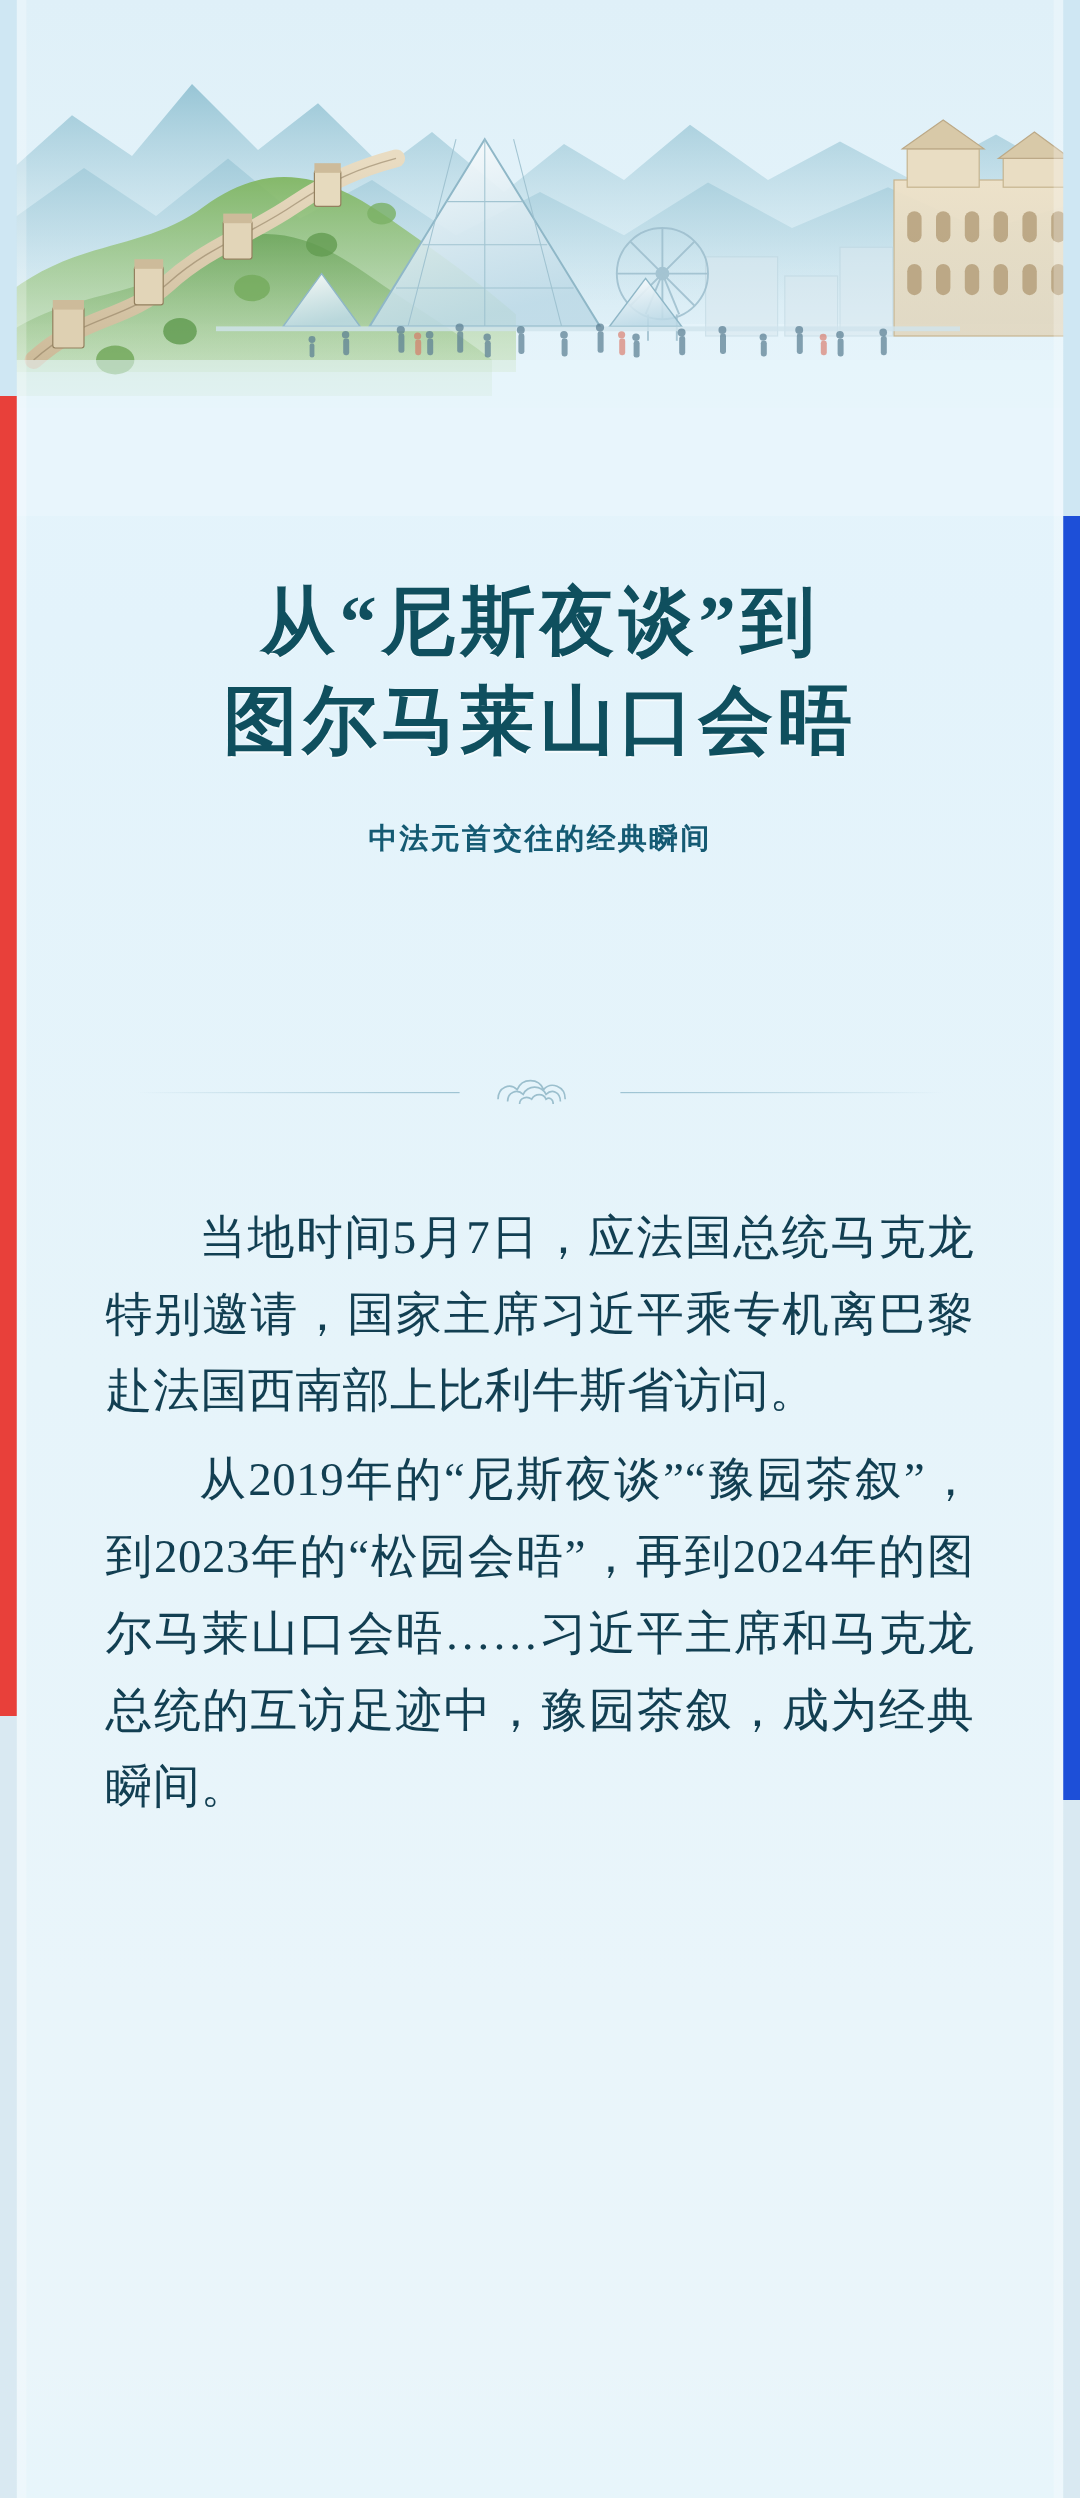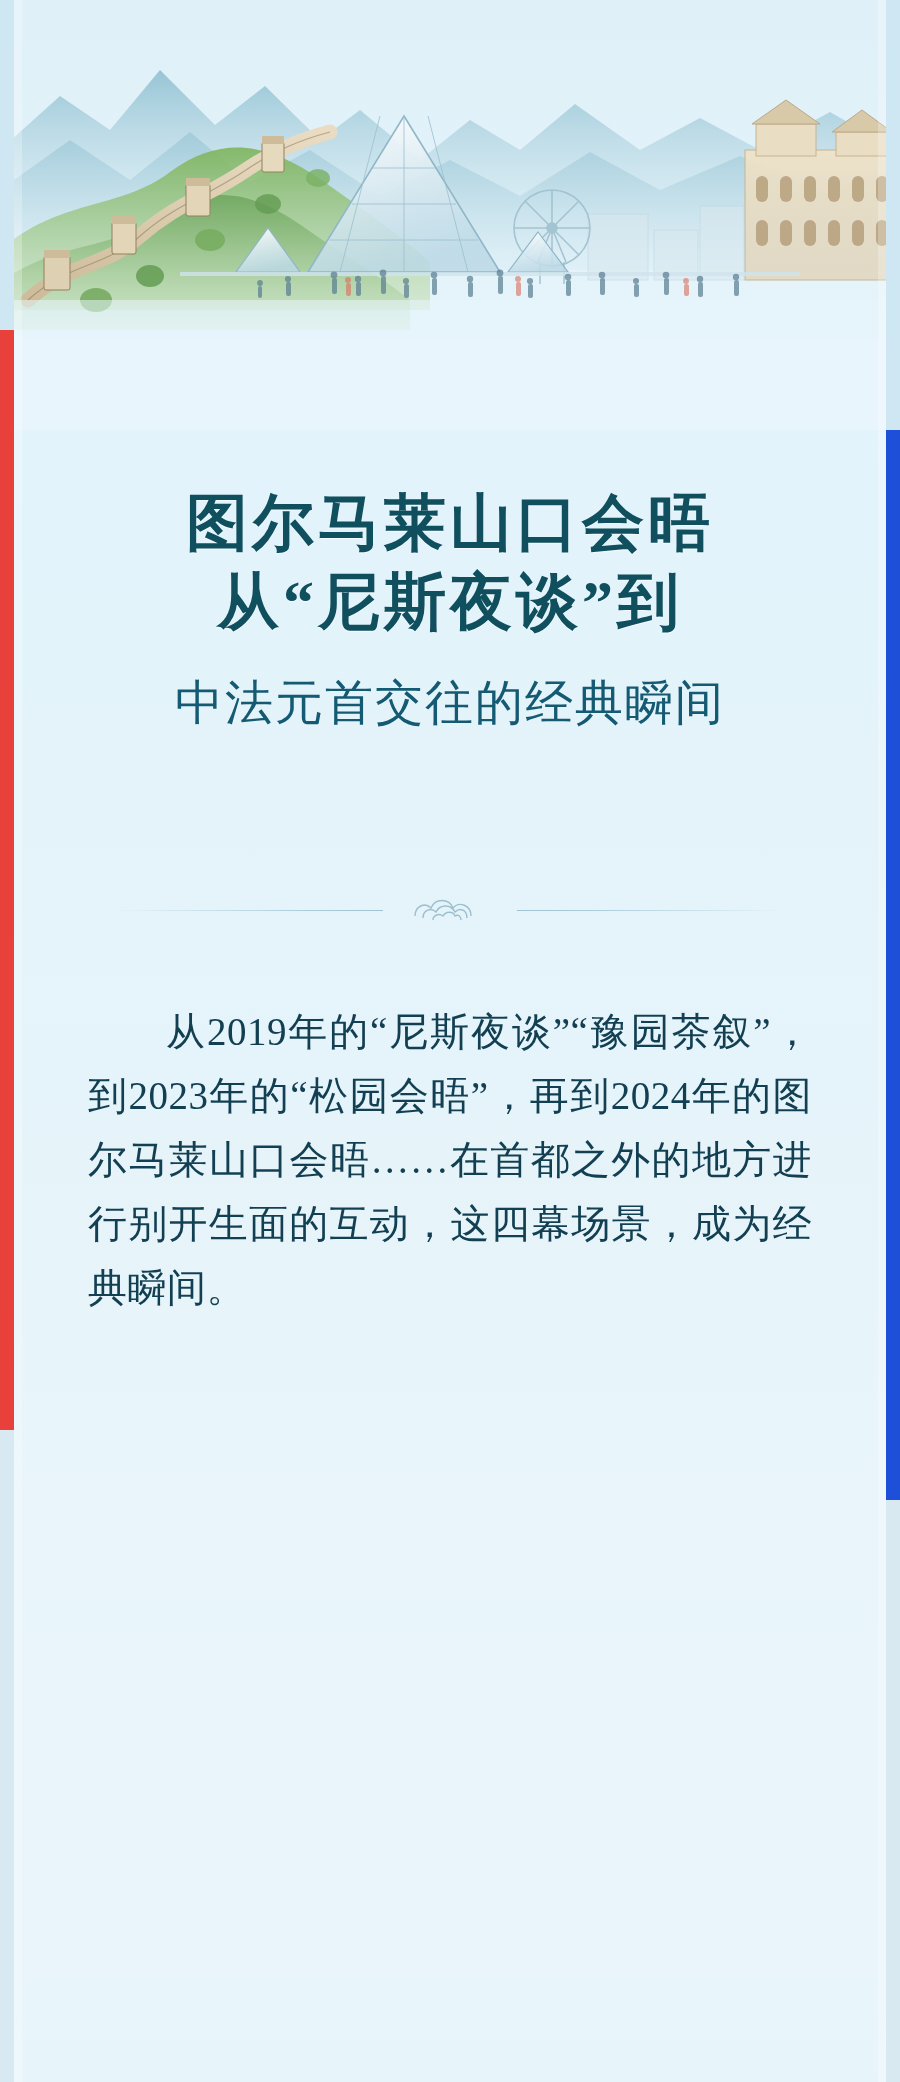--- a/index.html
+++ b/index.html
@@ -91,24 +91,24 @@
     letter-spacing: 4px;
     color: #0f4f5e;
     line-height: 1.28;
     text-shadow: 0 1px 0 rgba(255,255,255,0.6);
     white-space: nowrap;
   }
   .title-line.l2 {
     margin-top: 4px;
   }
   .subtitle {
-    margin-top: 28px;
+    margin-top: 40px;
     font-family: "Liberation Serif", "DejaVu Serif", serif;
-    font-weight: 400;
-    font-size: 48px;
+    font-weight: 700;
+    font-size: 24px;
     letter-spacing: 2px;
     color: #145a73;
     white-space: nowrap;
   }
 
   
   .ornament {
     position: absolute;
     left: 0;
     top: 880px;
@@ -332,36 +332,37 @@
         </g>
       </g>
 
       <rect x="0" y="300" width="900" height="60" fill="#e7f5fb" opacity="0.55"></rect>
       <rect x="0" y="340" width="900" height="90" fill="#e7f5fb" opacity="0.85"></rect>
     </svg>
   </div>
   <div class="hero-fade"></div>
 
   <div class="title-block">
+    <div class="title-line l1">从“尼斯夜谈”到</div>
     <div class="title-line l2">图尔马莱山口会晤</div>
-    <div class="title-line l1">从“尼斯夜谈”到</div>
     <div class="subtitle">中法元首交往的经典瞬间</div>
   </div>
 
   <div class="ornament">
     <div class="orn-rule"></div>
     <div class="orn-mark">
       <svg width="110" height="40" viewBox="0 0 110 40" xmlns="http://www.w3.org/2000/svg">
         <g fill="none" stroke="#8fb6c6" stroke-width="1.4" opacity="0.85">
           <path d="M20,28 C20,18 30,14 36,20 C40,10 54,10 58,20 C64,13 76,17 76,28"></path>
           <path d="M28,30 C28,22 36,19 41,24 C45,16 56,16 60,24 C65,19 72,22 72,30"></path>
           <path d="M38,32 C38,27 44,25 48,28 C51,23 58,23 60,28 C63,26 66,28 66,32"></path>
         </g>
       </svg>
     </div>
     <div class="orn-rule right"></div>
   </div>
 
   <div class="body-text">
-    <p class="para">从2019年的“尼斯夜谈”“豫园茶叙”，到2023年的“松园会晤”，再到2024年的图尔马莱山口会晤……在首都之外的地方进行别开生面的互动，这四幕场景，成为经典瞬间。</p>
+    <p class="para">当地时间5月7日，应法国总统马克龙特别邀请，国家主席习近平乘专机离巴黎赴法国西南部上比利牛斯省访问。</p>
+    <p class="para">从2019年的“尼斯夜谈”“豫园茶叙”，到2023年的“松园会晤”，再到2024年的图尔马莱山口会晤……习近平主席和马克龙总统的互访足迹中，豫园茶叙，成为经典瞬间。</p>
   </div>
 
 </div>
 
 </body></html>

